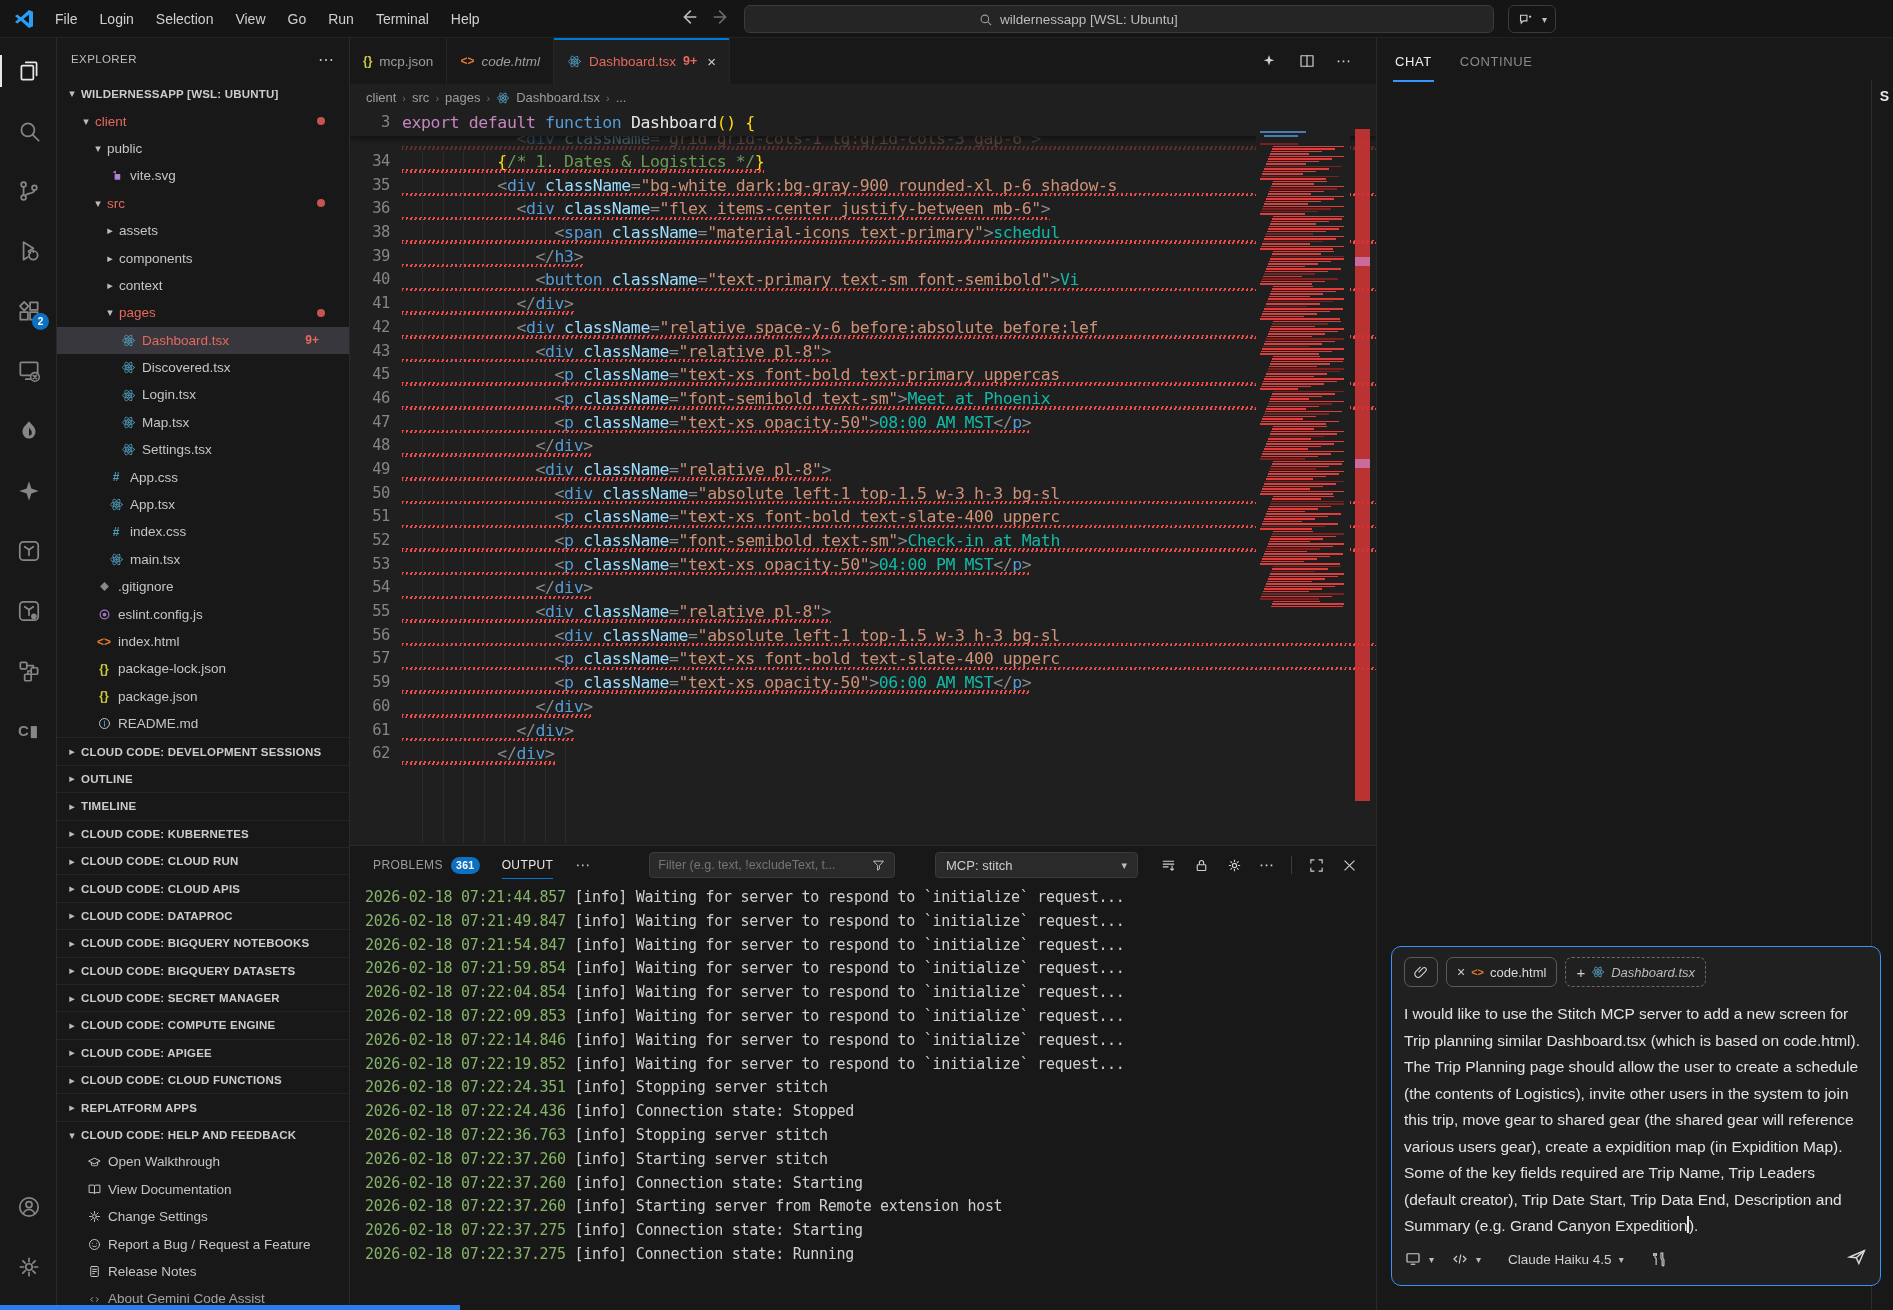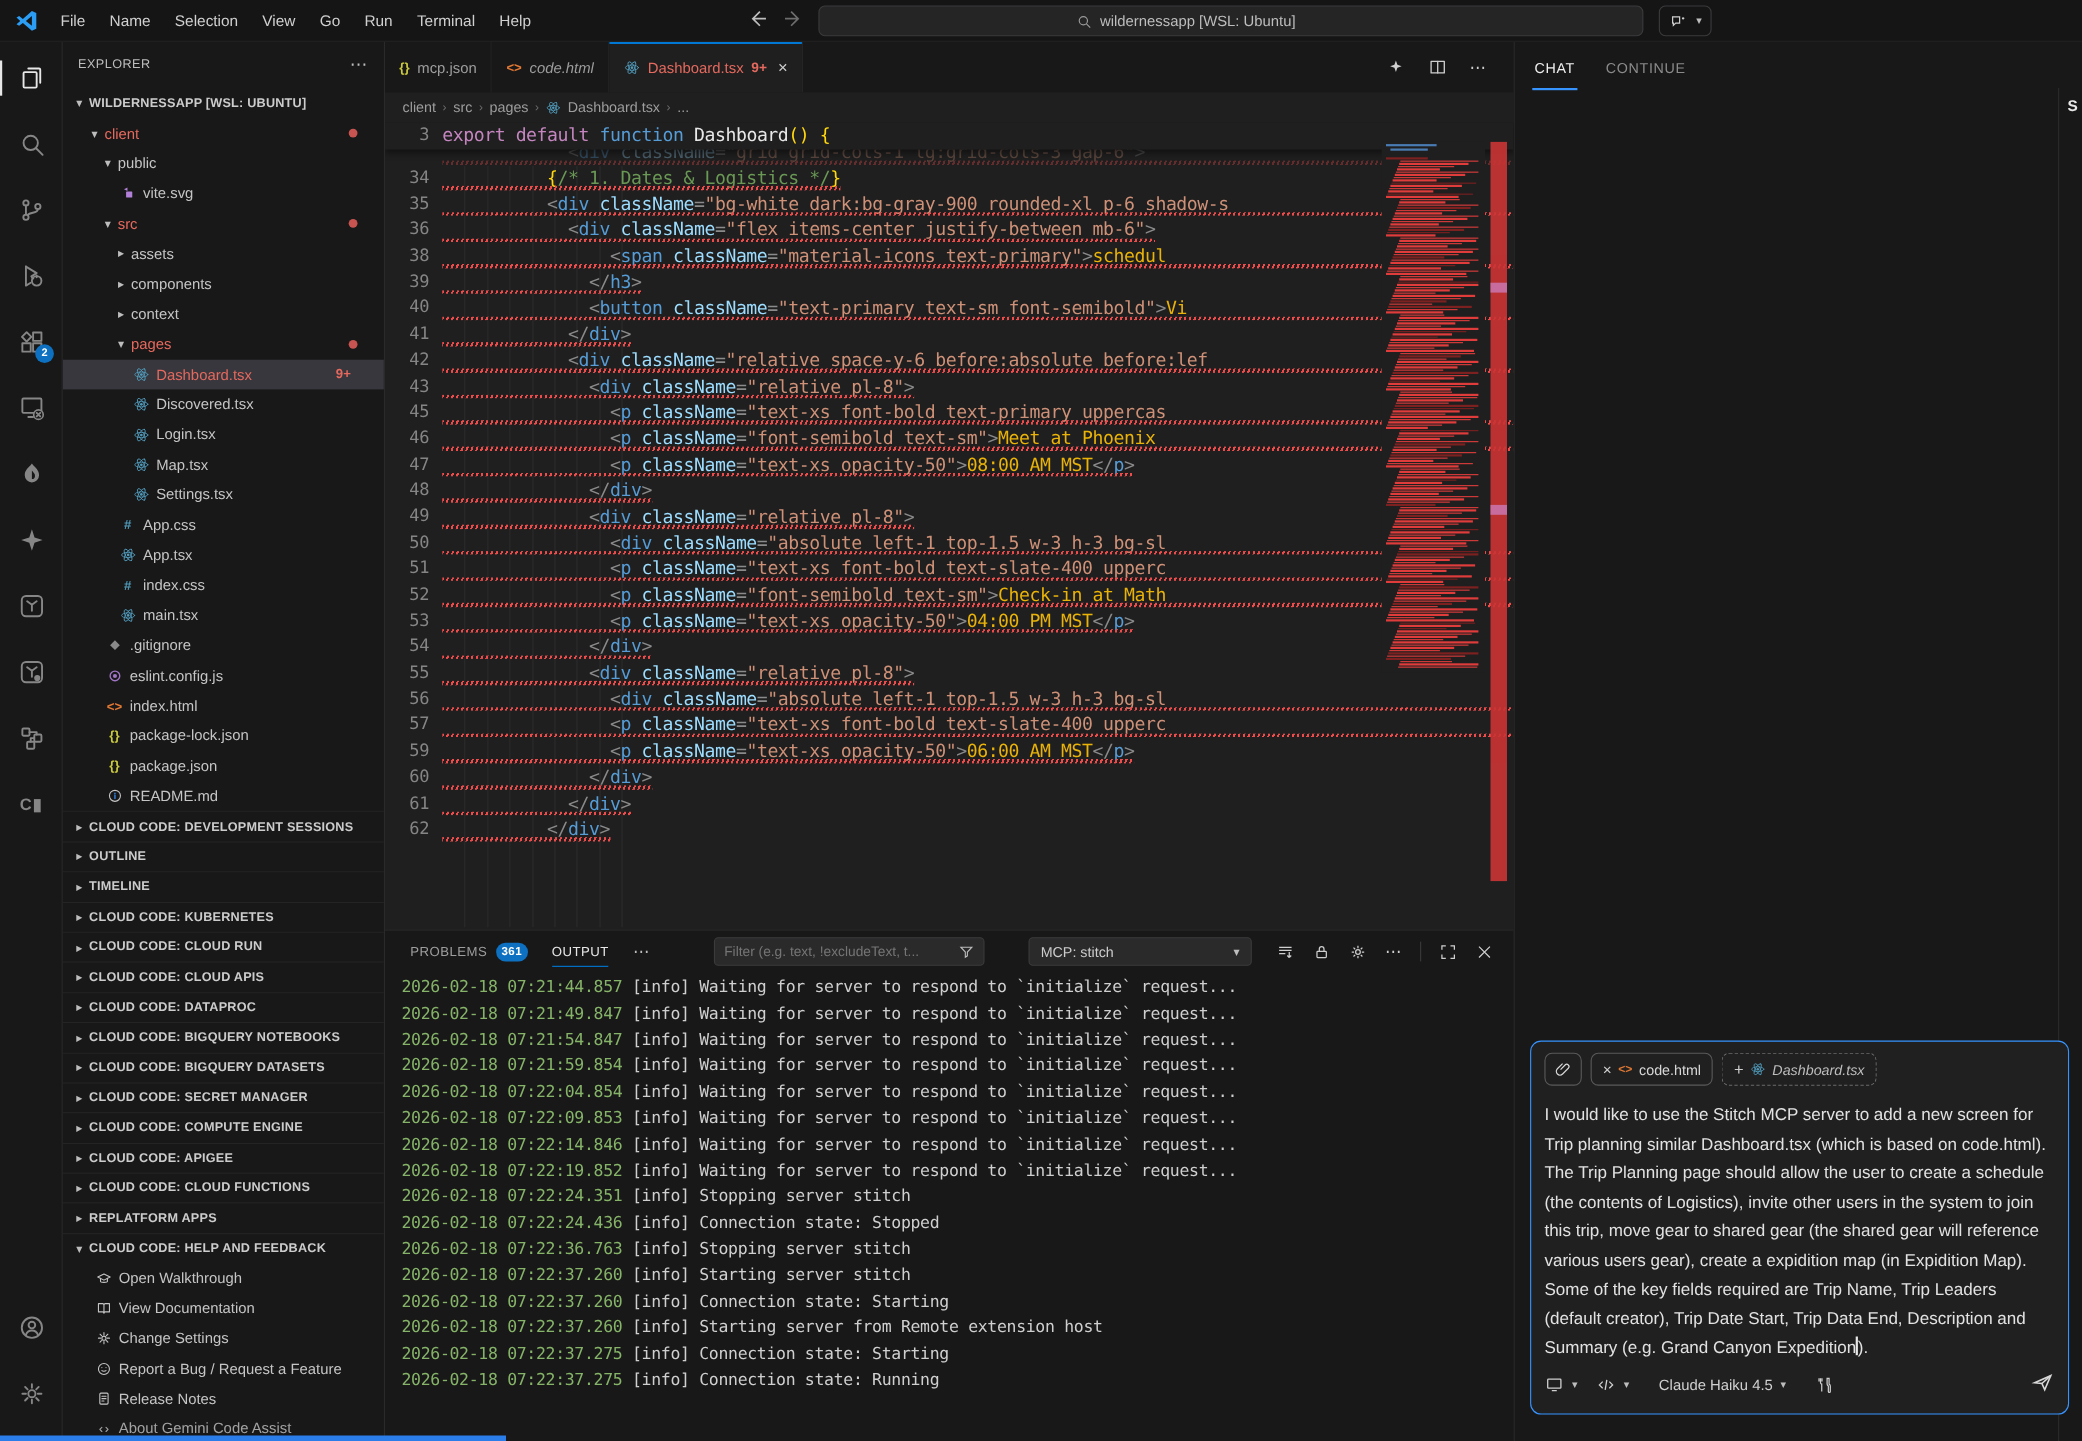--- a/index.html
+++ b/index.html
@@ -77,21 +77,21 @@
   .code-line .ln { width:40px; flex:none; text-align:right; color:#858585; padding-right:0; font-size:15.5px; }
   .line-body { position:relative; margin-left:12px; white-space:pre; }
   .line-body.full { flex:1; overflow:hidden; }
   .sq::after { content:""; position:absolute; left:0; right:0; bottom:1px; height:3.5px;
     background:repeating-linear-gradient(110deg, #ef4b4b 0 1.8px, rgba(239,75,75,0) 1.8px 4.2px); }
   #sticky-line { position:absolute; left:0; top:0; width:1026px; height:24.5px; background:#1f1f1f; z-index:3; box-shadow:0 3px 6px rgba(0,0,0,.45); }
   #clipped-line { position:absolute; left:0; top:24px; width:1026px; height:15px; overflow:hidden; opacity:.55; }
   #clipped-line .code-line { margin-top:-8px; }
   #code-lines { position:absolute; left:0; top:39px; width:1026px; }
   .tk-k{color:#C586C0;} .tk-t{color:#569CD6;} .tk-a{color:#9CDCFE;} .tk-s{color:#CE9178;}
-  .tk-p{color:#8a8a8a;} .tk-x{color:#eab308;} .tk-c{color:#6A9955;} .tk-b{color:#ffd70b;} .tk-w{color:#e8e8e8;}
+  .tk-p{color:#8a8a8a;} .tk-x{color:#14b8a6;} .tk-c{color:#6A9955;} .tk-b{color:#ffd70b;} .tk-w{color:#e8e8e8;}
 
   
   #minimap { position:absolute; left:906px; top:18px; width:94px; height:482px; background:#1f1f1f; z-index:4; }
   .mm-row { position:absolute; height:1.8px; background:#e03c3c; }
   .mm-row.dark { background:#7d2020; }
   .mm-row.blue { background:#4a7cb3; }
   #ruler { position:absolute; left:1005px; top:18px; width:15px; height:672px; background:#c93434; z-index:4; opacity:.92; }
   .ruler-mark { position:absolute; left:0; width:15px; height:9px; background:#d673a8; }
 
   
@@ -151,21 +151,21 @@
 </head>
 <body>
 
 <div id="titlebar">
   <svg id="vscode-logo" viewBox="0 0 24 24">
       <path d="M17 3l4 1.8v14.4L17 21l-8.2-7.2-3.4 2.6L3 15l3.4-3L3 9l2.4-1.4 3.4 2.6z" fill="#2b9df4" stroke="none"></path>
       <path d="M17 7.5v9L11.5 12z" fill="#151516" stroke="none"></path>
     </svg>
   <div id="menubar">
       <span class="menu-item">File</span>
-      <span class="menu-item">Name</span>
+      <span class="menu-item">Login</span>
       <span class="menu-item">Selection</span>
       <span class="menu-item">View</span>
       <span class="menu-item">Go</span>
       <span class="menu-item">Run</span>
       <span class="menu-item">Terminal</span>
       <span class="menu-item">Help</span>
     </div>
   <div id="nav-arrows">
     <svg class="bk" viewBox="0 0 24 24">
         <path class="ic-p" d="M14 5l-7 7 7 7M7 12h13" fill="none" stroke="currentColor" stroke-width="1.7"></path>

